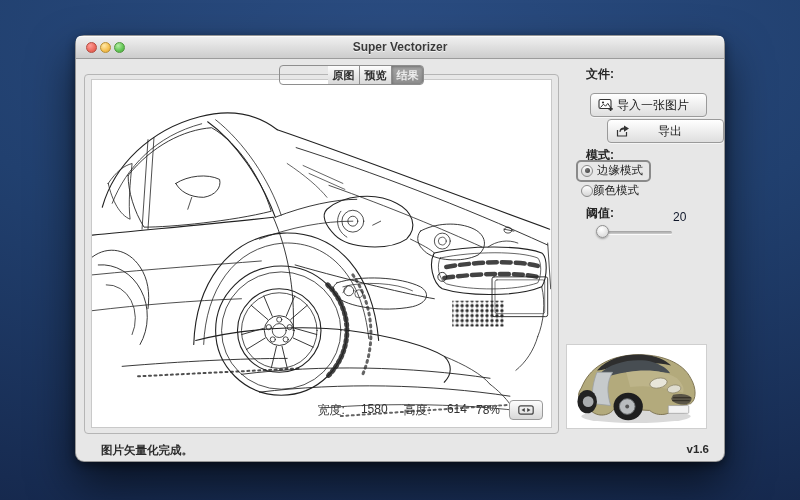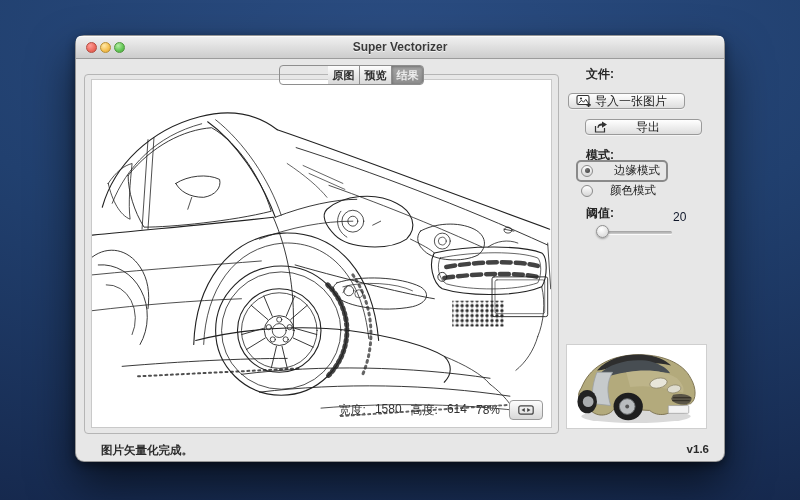--- a/index.html
+++ b/index.html
@@ -29,40 +29,40 @@
   .seg:last-child{border-right:none;}
   .seg.sel{background:linear-gradient(#a6a6a6,#8d8d8d);color:#ededed;
     box-shadow:inset 0 1px 3px rgba(0,0,0,.35);}
   
   .groupbox{position:absolute;left:8px;top:38px;width:475px;height:360px;
     border:1px solid #b5b5b5;border-radius:4px;box-sizing:border-box;}
   .canvas{position:absolute;left:6px;top:4px;width:461px;height:349px;
     background:#fff;border:1px solid #c9c9c9;box-sizing:border-box;}
   .info-row{position:absolute;right:8px;bottom:7px;display:flex;align-items:center;gap:9px;
     font-size:12px;color:#333;}
-  .dim{display:flex;gap:9px;}
+  .dim{display:flex;gap:16px;}
   .fitbtn{width:32px;height:18px;border:1px solid #9a9a9a;border-radius:4px;
     background:linear-gradient(#fdfdfd,#d8d8d8);display:flex;align-items:center;justify-content:center;
     box-shadow:0 1px 0 rgba(255,255,255,.7);}
   
   .label{position:absolute;font-size:12px;font-weight:700;color:#262626;margin-left:20px;}
-  .btn{position:absolute;left:492px;width:117px;height:16px;border:1px solid #9a9a9a;border-radius:4px;
+  .btn{position:absolute;left:514px;width:117px;height:24px;border:1px solid #9a9a9a;border-radius:4px;
     background:linear-gradient(#ffffff,#dedede);box-sizing:border-box;
     display:flex;align-items:center;font-size:12px;color:#222;
     box-shadow:0 1px 0 rgba(255,255,255,.6);}
   .btn .ic{margin-left:7px;display:flex;}
   .btn .txt{flex:1;text-align:center;margin-right:14px;}
   .focusring{position:absolute;left:500px;top:124px;border:2px solid #8a8a8a;border-radius:5px;
     padding:1px 6px 2px 3px;display:flex;align-items:center;gap:4px;}
   .radio-row{position:absolute;display:flex;align-items:center;gap:0;}
   .radio{width:12px;height:12px;border-radius:50%;border:1px solid #8b8b8b;box-sizing:border-box;
     background:linear-gradient(#ffffff,#d6d6d6);position:relative;}
   .radio.on::after{content:"";position:absolute;left:2.5px;top:2.5px;width:5px;height:5px;border-radius:50%;
     background:radial-gradient(circle at 35% 30%,#777,#3a3a3a);}
-  .rlabel{font-size:11.5px;color:#222;margin-left:17px;}
+  .rlabel{font-size:11.5px;color:#222;}
   .slider{position:absolute;left:520px;top:188px;width:78px;height:16px;}
   .track{position:absolute;left:4px;right:2px;top:7px;height:3px;border-radius:2px;
     background:linear-gradient(#9f9f9f,#cfcfcf);box-shadow:0 1px 0 rgba(255,255,255,.8);}
   .knob{position:absolute;left:0;top:1px;width:13px;height:13px;border-radius:50%;
     border:1px solid #909090;background:radial-gradient(circle at 40% 30%,#ffffff,#d2d2d2);
     box-shadow:0 1px 2px rgba(0,0,0,.3);box-sizing:border-box;}
   .slider-val{position:absolute;left:597px;top:174px;font-size:12px;color:#0f172a;}
   .thumbnail{position:absolute;left:490px;top:308px;width:141px;height:85px;background:#fff;
     border:1px solid #cfcfcf;box-sizing:border-box;overflow:hidden;}
   

